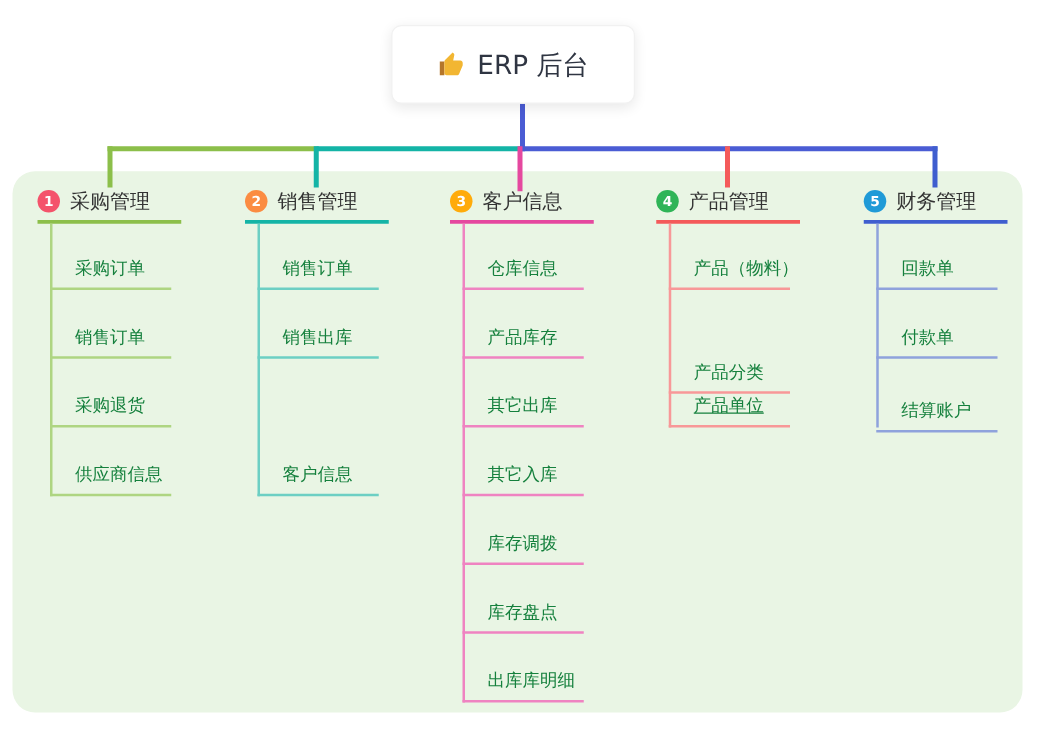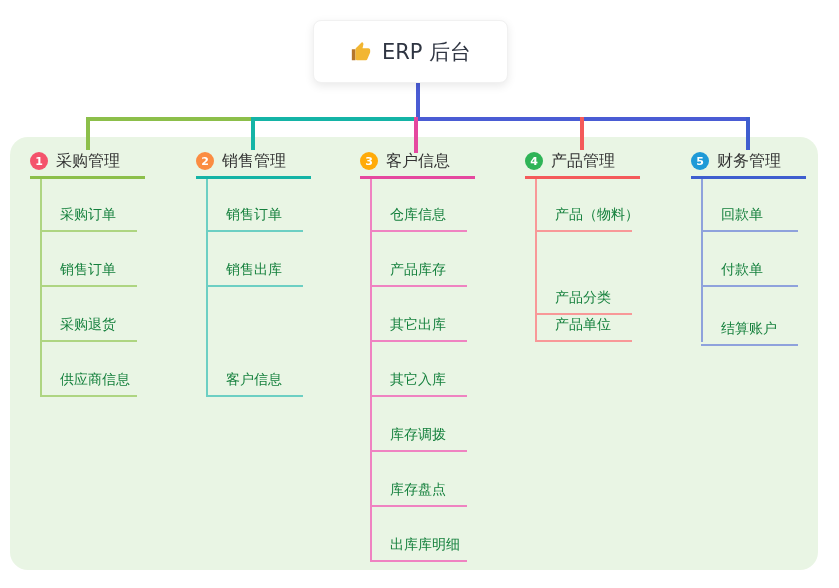--- a/index.html
+++ b/index.html
@@ -140,21 +140,21 @@
 
   <div class="branch" style="left: 525px; top: 148px; --line: #f45a5a; --sub: #f89898;">
     <div class="branch-header">
       <span class="badge" style="background-color: rgb(47, 180, 87);">4</span>
       <span class="branch-label">产品管理</span>
     </div>
     <div class="branch-underline"></div>
     <div class="spine" style="height:163px;"></div>
     <div class="child" style="top:56px;">产品（物料）</div>
     <div class="child" style="top:111px;margin-top:28px;">产品分类</div>
-    <div class="child" style="top:166px;">产品单位</div>
+    <div class="child" style="top:166px;text-decoration:underline;">产品单位</div>
   </div>
 
   <div class="branch" style="left: 691px; top: 148px; --line: #3f5ecf; --sub: #8fa2dc;">
     <div class="branch-header">
       <span class="badge" style="background-color: rgb(31, 154, 215);">5</span>
       <span class="branch-label">财务管理</span>
     </div>
     <div class="branch-underline"></div>
     <div class="spine" style="height:163px;"></div>
     <div class="child" style="top:56px;">回款单</div>

